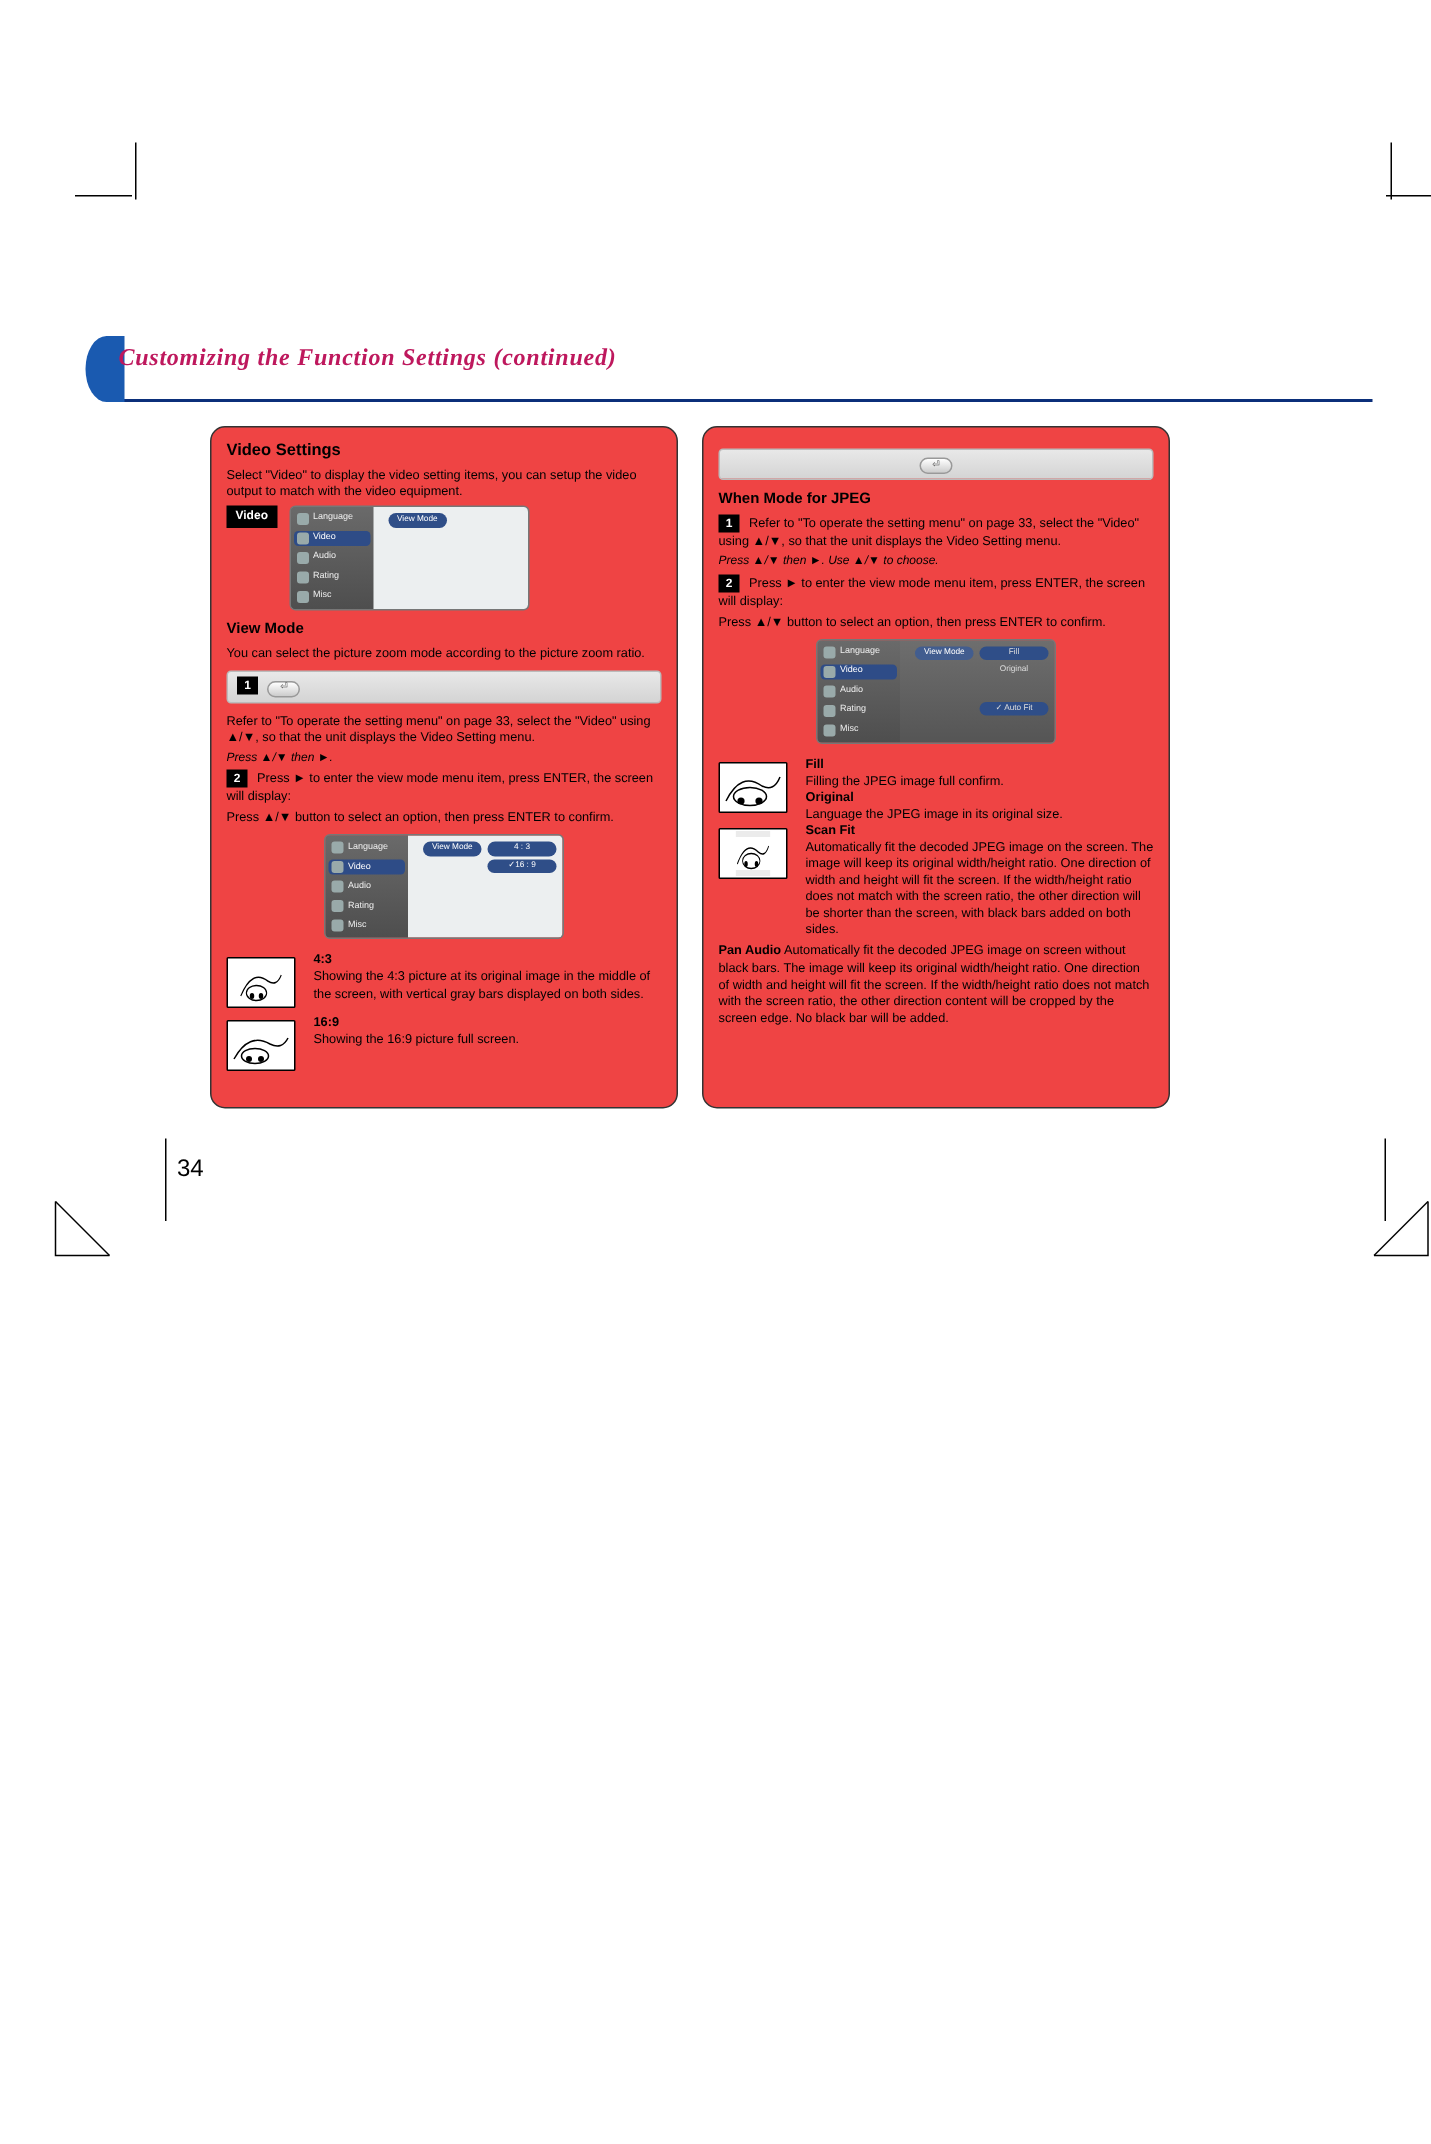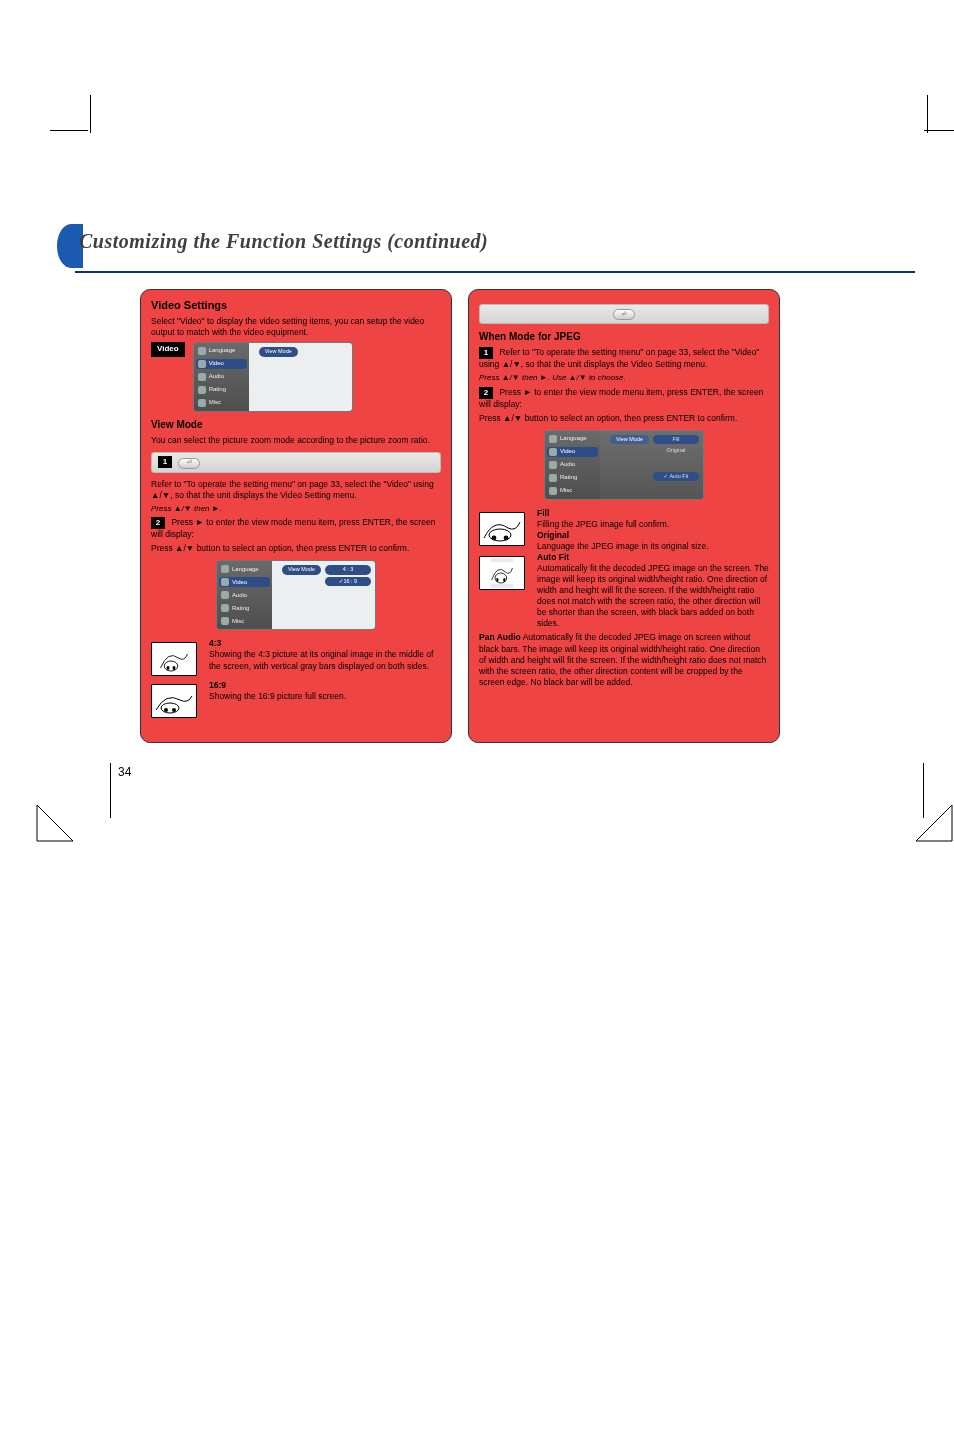--- a/index.html
+++ b/index.html
@@ -42,22 +42,22 @@
     width: 26px; height: 44px;
     background: #1a5ab0;
     border-top-left-radius: 14px 22px;
     border-bottom-left-radius: 14px 22px;
     z-index: 0;
   }
   .heading {
     position: relative;
     font-style: italic;
     font-weight: bold;
-    color: #404040;
-    font-size: 20px;
+    color: #be185d;
+    font-size: 16px;
     letter-spacing: 0.5px;
     font-family: "Times New Roman", Times, serif;
     z-index: 1;
     padding-left: 4px;
   }
   .rule {
     margin: 4px 0 0 0;
     height: 2px;
     background: #0b2f7a;
     margin-left: 75px;
@@ -415,28 +415,28 @@
           <svg viewBox="0 0 40 30" width="40" height="30">
               <rect x="0" y="0" width="40" height="4" fill="#000" opacity="0.08"></rect>
               <rect x="0" y="26" width="40" height="4" fill="#000" opacity="0.08"></rect>
               <path d="M2 22 Q12 6 26 14 Q34 18 38 10" fill="none" stroke="#000" stroke-width="1"></path>
               <ellipse cx="18" cy="20" rx="10" ry="5" fill="none" stroke="#000" stroke-width="1"></ellipse>
               <ellipse cx="12" cy="22" rx="2" ry="2" fill="#000"></ellipse>
               <ellipse cx="24" cy="22" rx="2" ry="2" fill="#000"></ellipse>
             </svg>
         </div>
         <div class="txt">
-          <b>Auto Fit</b>
+          <b>Scan Fit</b>
           <div>Automatically fit the decoded JPEG image on the screen. The image will keep its original width/height ratio. One direction of width and height will fit the screen. If the width/height ratio does not match with the screen ratio, the other direction will be shorter than the screen, with black bars added on both sides.</div>
         </div>
       </div>
 
       <p>
         <b>Pan Audio</b>
         <span>Automatically fit the decoded JPEG image on screen without black bars. The image will keep its original width/height ratio. One direction of width and height will fit the screen. If the width/height ratio does not match with the screen ratio, the other direction content will be cropped by the screen edge. No black bar will be added.</span>
       </p>
     </div>
 
   </div>
 
-  <div style="position:absolute; left:118px; bottom:264px; font-family:Arial; font-size:12px; color:#000;">34</div>
+  <div style="position:absolute; left:118px; bottom:250px; font-family:Arial; font-size:16px; color:#000;">34</div>
 
 </div>
 
 </body></html>

